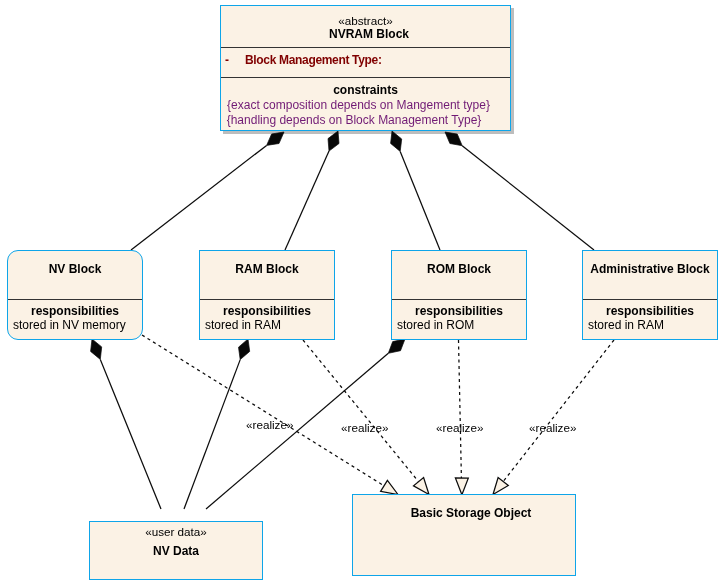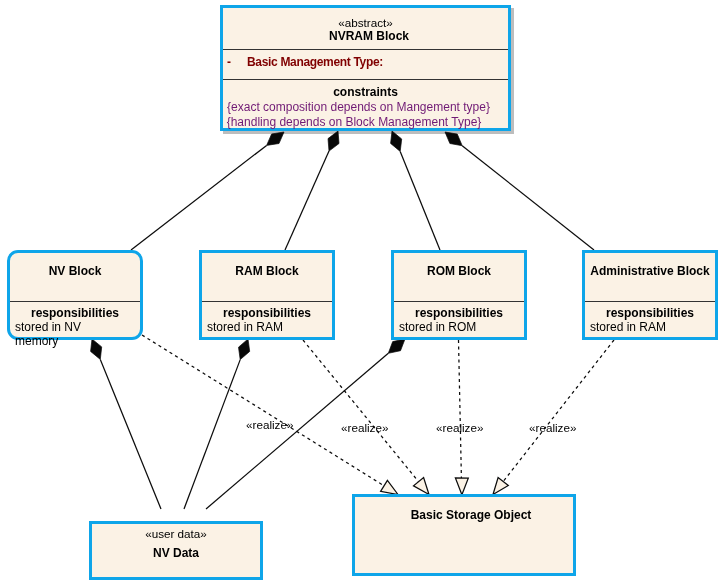--- a/index.html
+++ b/index.html
@@ -3,21 +3,21 @@
 <meta charset="utf-8">
 <title>UML Class Diagram</title>
 <style>
   html,body{margin:0;padding:0;background:#ffffff;}
   body{width:728px;height:583px;overflow:hidden;
        font-family:"Liberation Sans",sans-serif;}
   #diagram{position:relative;width:728px;height:583px;background:#fff;}
   svg.layer{position:absolute;left:0;top:0;width:728px;height:583px;overflow:visible;}
   #links{z-index:1;}
   .uml-class{position:absolute;box-sizing:border-box;background:#FBF2E5;
-             border:3px solid #0ea5e9;z-index:3;}
+             border:1px solid #0ea5e9;z-index:3;}
   .uml-shadow{position:absolute;background:#BDBDBD;z-index:0;}
   .sec{box-sizing:border-box;position:relative;}
   .divider{border-top:1px solid #333333;}
   .t-center{text-align:center;}
   .t-left{text-align:left;}
   .stereo{font-size:11.7px;color:#000;line-height:12px;}
   .cname{font-size:12px;font-weight:bold;color:#000;line-height:13px;}
   .attr{font-size:12px;font-weight:bold;color:#800000;line-height:13px;letter-spacing:-0.33px;}
   .ctitle{font-size:12px;font-weight:bold;color:#000;line-height:13px;}
   .cline{font-size:12px;color:#701a75;line-height:13px;}
@@ -70,21 +70,21 @@
   </svg>
 
   <div class="uml-shadow" style="left:223px;top:8px;width:291px;height:126px;"></div>
   <div class="uml-class" id="cls-nvram" style="left:220px;top:5px;width:291px;height:126px;">
     <div class="sec" style="height:41px;">
       <div class="stereo t-center" style="position:absolute;left:0;right:0;top:9px;">«abstract»</div>
       <div class="cname t-center" style="position:absolute;left:0;right:0;top:22px;padding-left:7px;">NVRAM Block</div>
     </div>
     <div class="sec divider" style="height:30px;">
       <div class="attr" style="position:absolute;left:4px;top:6px;">-</div>
-      <div class="attr" style="position:absolute;left:24px;top:6px;">Basic Management Type:</div>
+      <div class="attr" style="position:absolute;left:24px;top:6px;">Block Management Type:</div>
     </div>
     <div class="sec divider" style="height:53px;">
       <div class="ctitle t-center" style="position:absolute;left:0;right:0;top:6px;">constraints</div>
       <div class="cline t-center" style="position:absolute;left:0;right:14px;top:21px;">{exact composition depends on Mangement type}</div>
       <div class="cline t-center" style="position:absolute;left:0;right:23px;top:36px;">{handling depends on Block Management Type}</div>
     </div>
   </div>
 
   <div class="uml-class" style="left:7px;top:250px;width:136px;height:90px;border-radius:11px;">
     <div class="sec" style="height:48px;">

